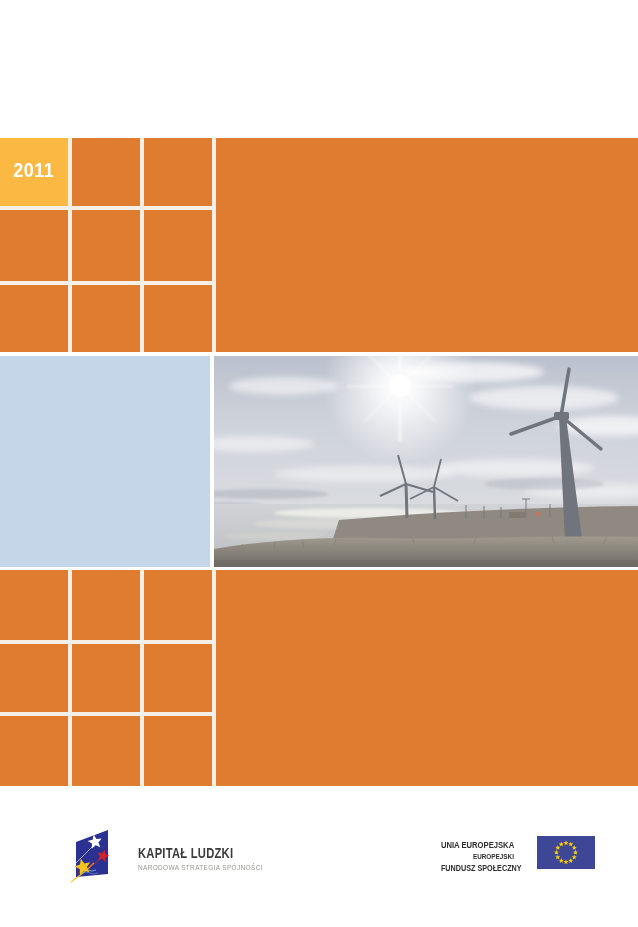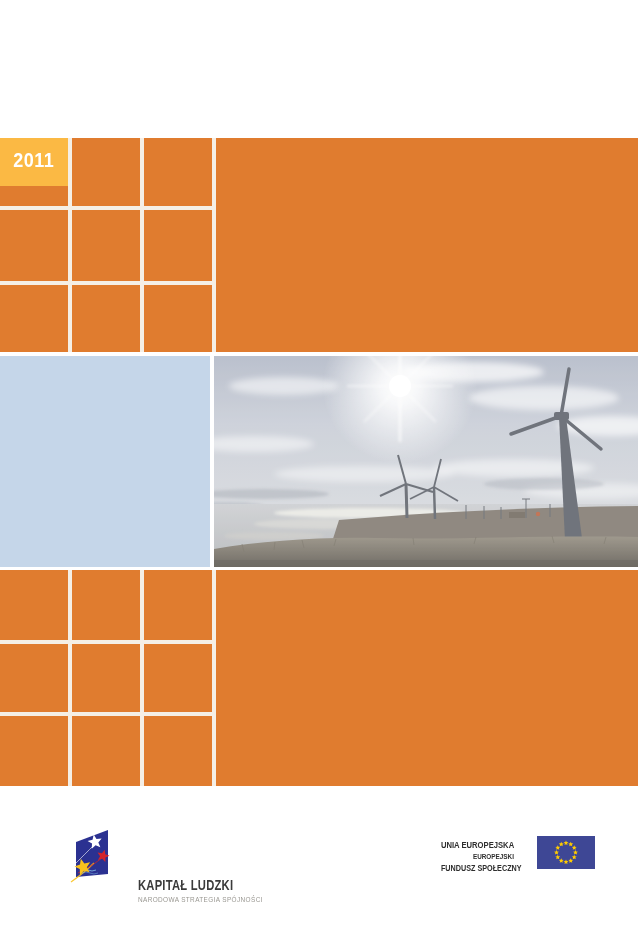--- a/index.html
+++ b/index.html
@@ -7,39 +7,39 @@
     position:relative; width:638px; height:927px; background:#ffffff;
     font-family:"Liberation Sans", sans-serif; overflow:hidden;
   }
   .band { position:absolute; left:0; width:638px; background:#E07C2F; }
   .band-top { top:138px; height:214px; }
   .band-bottom { top:570px; height:216px; }
   .gline { position:absolute; background:#F5EFE6; }
   .gline.v { top:0; bottom:0; width:4px; }
   .gline.h { left:0; width:216px; height:4px; }
   .year-cell {
-    position:absolute; left:0; top:0; width:68px; height:48px;
+    position:absolute; left:0; top:0; width:68px; height:68px;
     background:#FBB944; display:flex; align-items:center; justify-content:center;
   }
   .year-cell span {
     color:#ffffff; font-weight:bold; font-size:20px; letter-spacing:.5px;
     transform:scaleX(.9); transform-origin:center; margin-top:-4px;
   }
   .title-block { position:absolute; left:254px; top:186px; color:#ffffff; }
   .title-line { font-size:24px; font-weight:bold; line-height:30px; letter-spacing:-.3px;
     transform:scaleX(.96); transform-origin:left; white-space:nowrap; }
   .subtitle { font-size:25px; font-weight:normal; line-height:30px; margin-top:20px;
     letter-spacing:-.2px; white-space:nowrap; }
   .blue-square { position:absolute; left:0; top:356px; width:210px; height:211px; background:#C5D6E9; }
   .photo { position:absolute; left:214px; top:356px; width:424px; height:211px; }
   .photo svg { display:block; }
 
   
   .kl-flag { position:absolute; left:70px; top:827px; }
-  .kl-text { position:absolute; left:138px; top:845px;margin-top:32px; }
+  .kl-text { position:absolute; left:138px; top:845px; }
   .kl-name { font-size:14px; font-weight:bold; color:#3b3b3b; letter-spacing:.3px;
     transform:scaleX(.8); transform-origin:left; white-space:nowrap; }
   .kl-tag  { font-size:7px; color:#999791; letter-spacing:.4px; margin-top:3px;
     transform:scaleX(.92); transform-origin:left; white-space:nowrap; }
   .parp { position:absolute; left:289px; top:837px; display:flex; align-items:center; }
   .parp-name { font-family:"Liberation Serif", serif; font-size:27px; color:#3E4B6F;
     letter-spacing:1px; transform:scaleX(.86); transform-origin:left; white-space:nowrap; }
   .parp-mark { margin-left:-2px; }
   .eu { position:absolute; left:428px; top:836px; display:flex; align-items:flex-start;gap:16px; }
   .eu-text { width:86px; text-align:right; color:#2e2e2e; margin-top:4px; }

